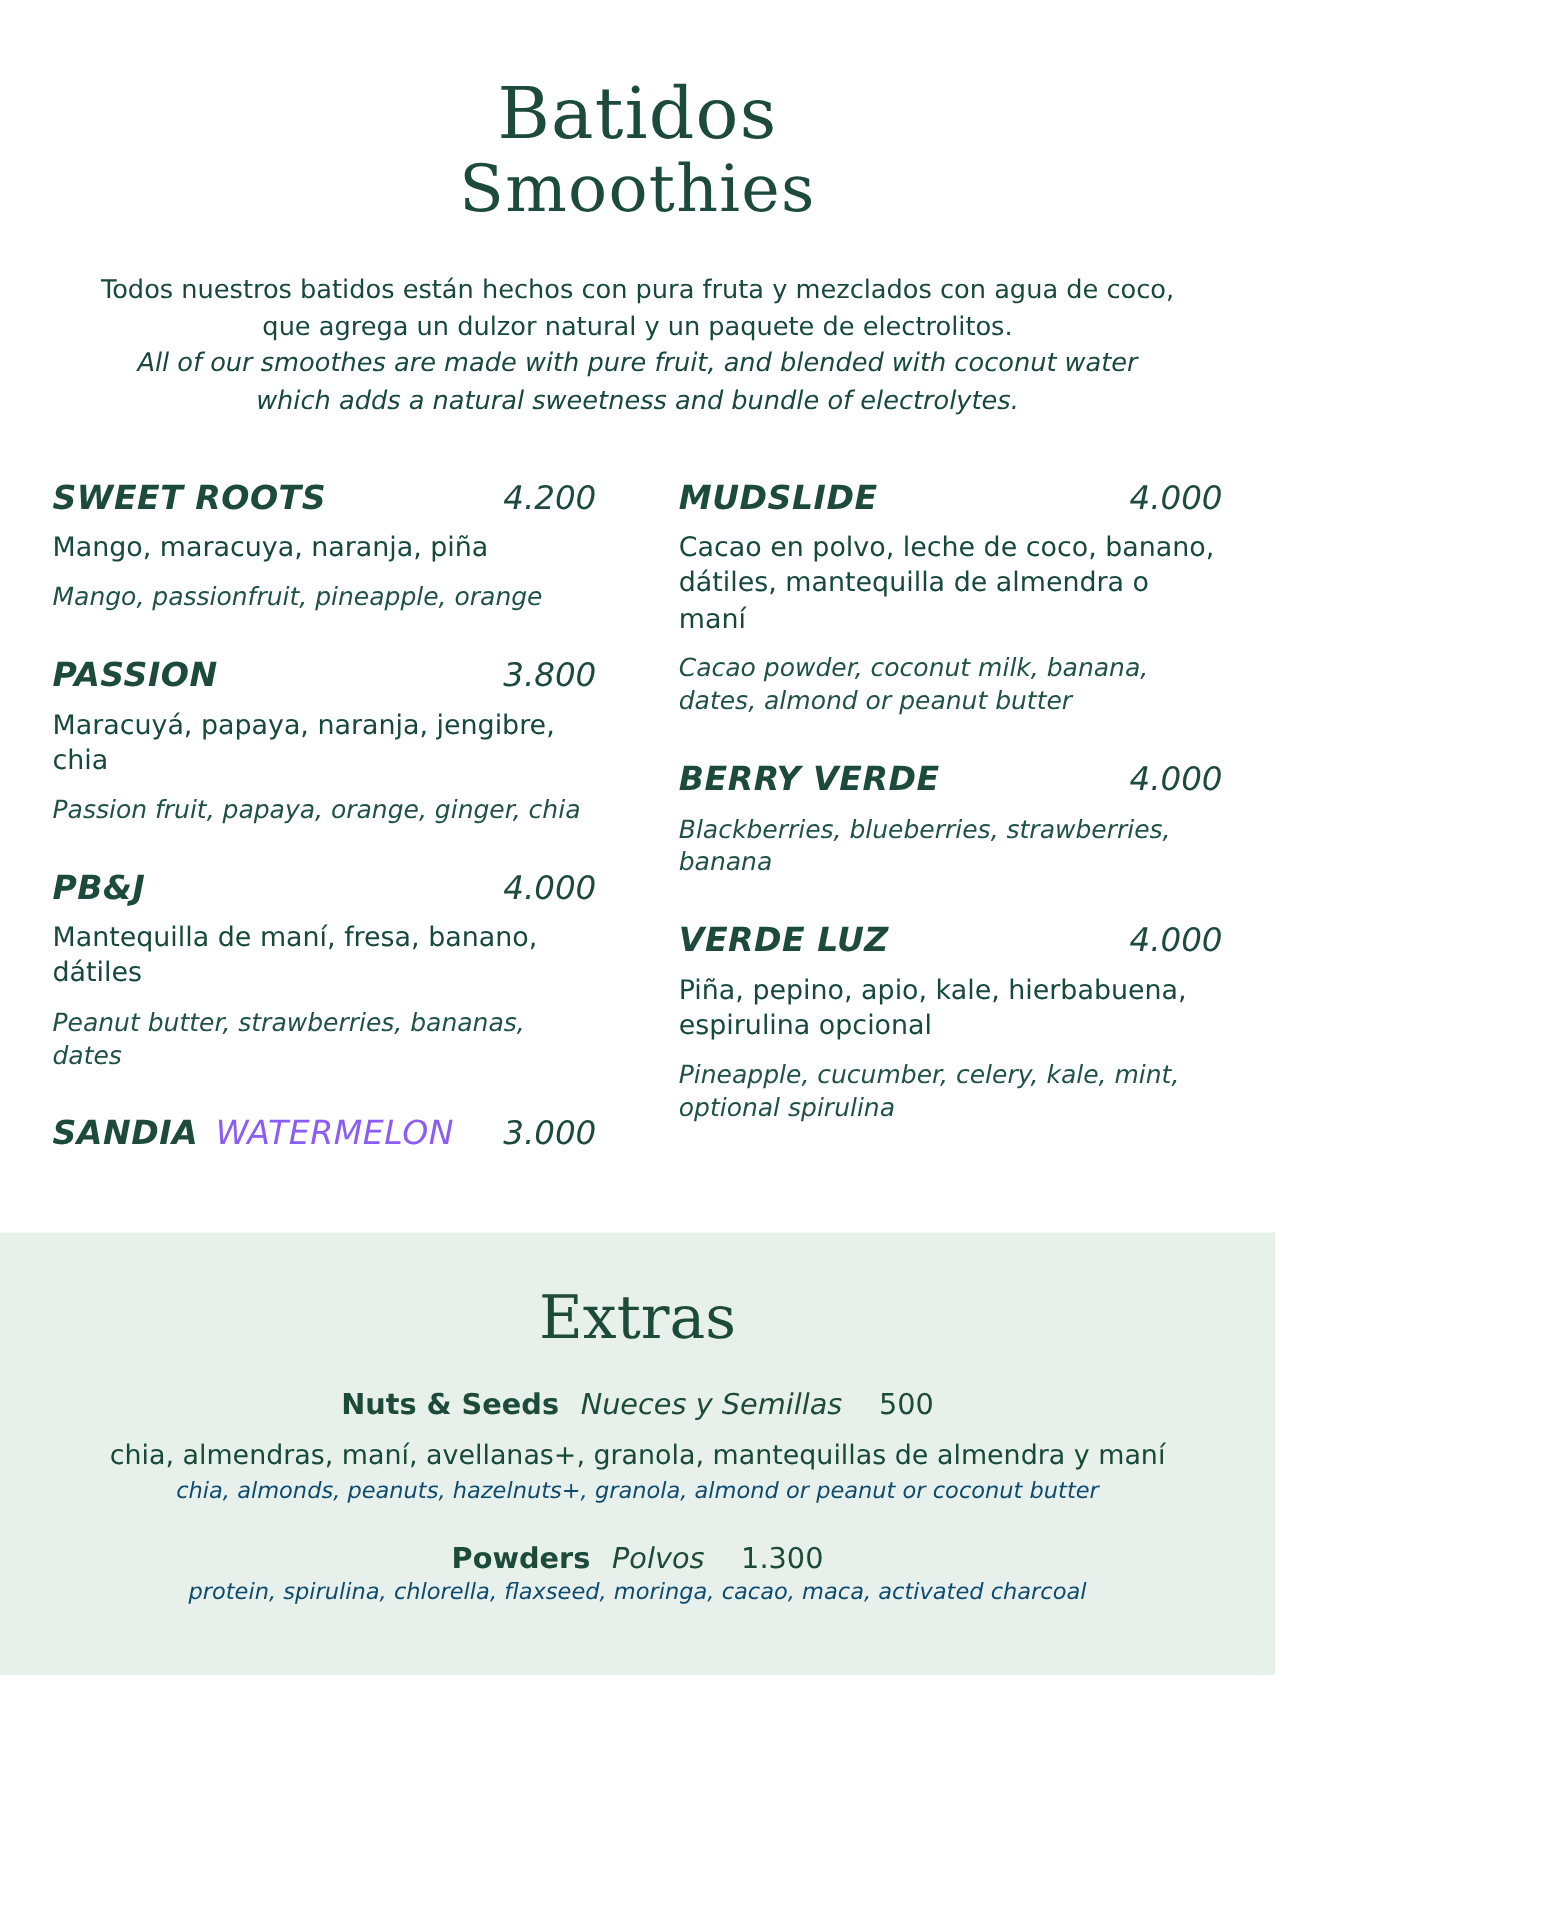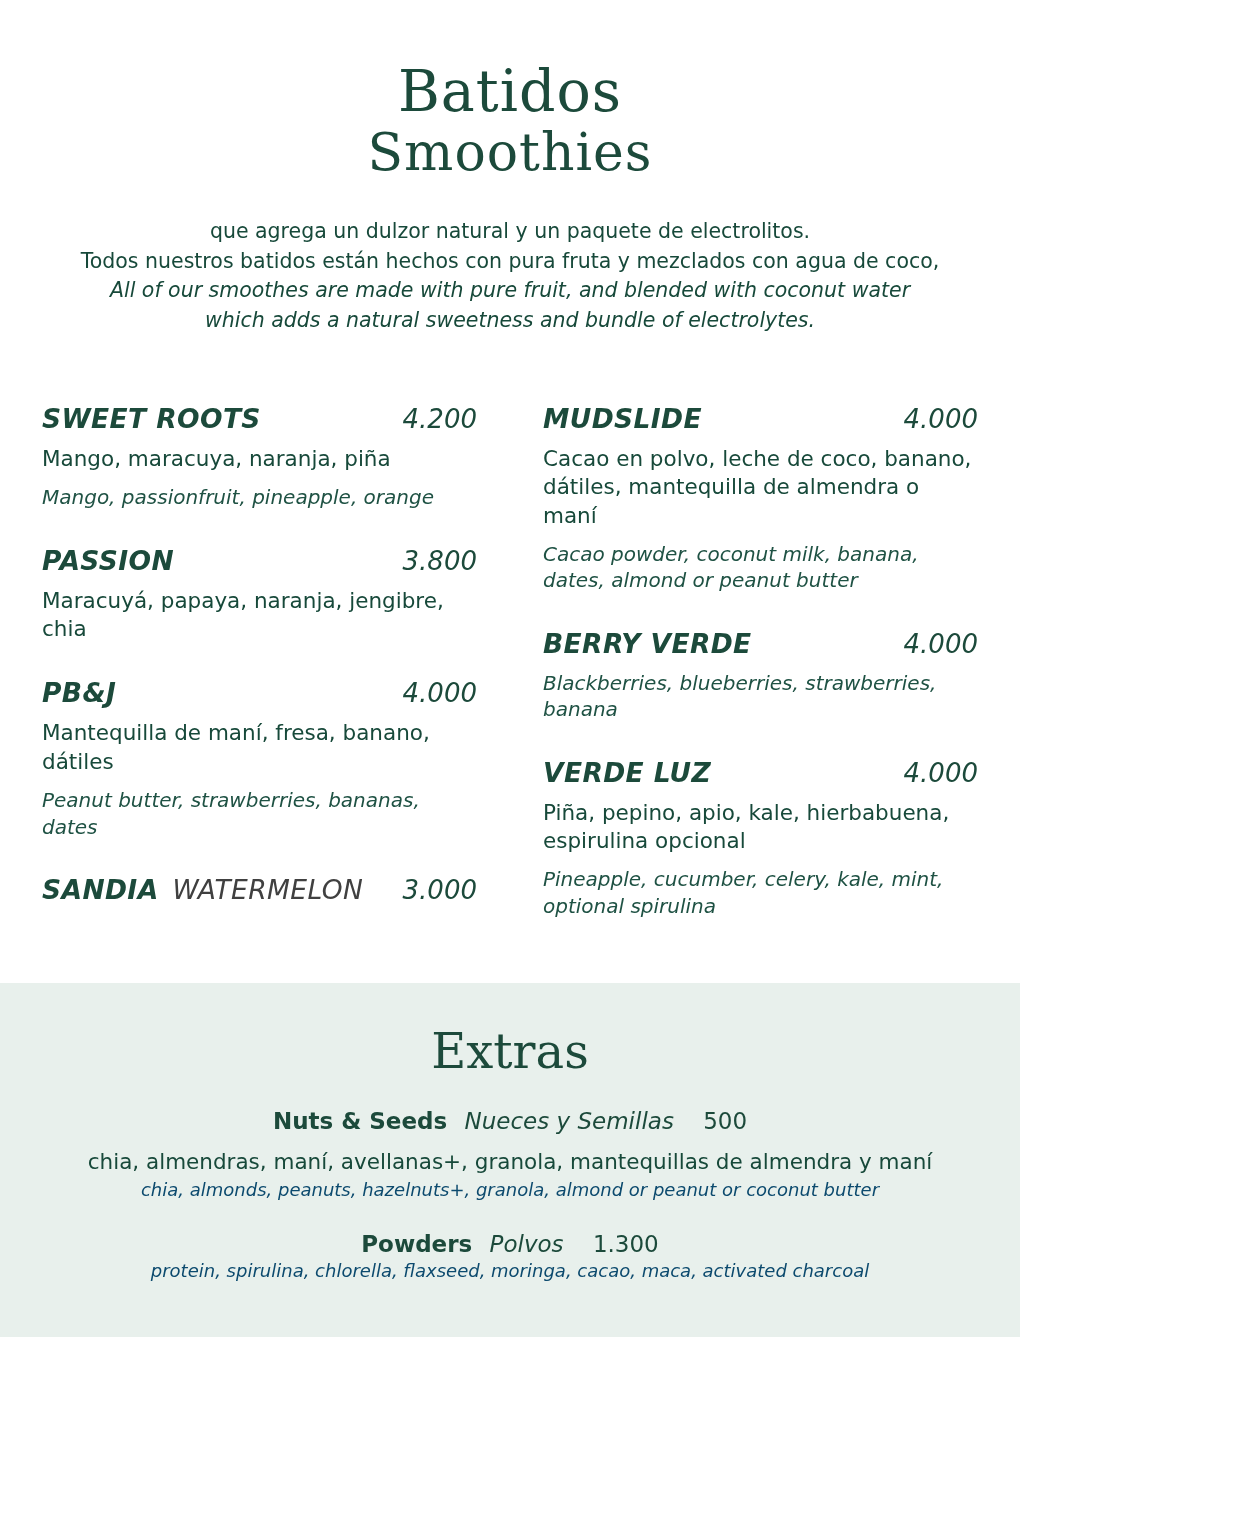--- a/index.html
+++ b/index.html
@@ -52,21 +52,21 @@
   }
   .intro .en {
     font-weight: 400;
     font-style: italic;
     margin-top: 0;
   }
 
   
   .columns {
     display: flex;
-    margin-top: 67px;
+    margin-top: 47px;
     padding: 0 42px 0 42px;
     box-sizing: border-box;
     gap: 66px;
     justify-content: space-between;
   }
   .col {
     flex: 1 1 0;
     min-width: 0;
   }
   .item {
@@ -86,21 +86,21 @@
     font-style: italic;
     letter-spacing: 0.4px;
     color: #1c4a3b;
     white-space: nowrap;
   }
   .item-name-en {
     font-size: 26.5px;
     font-weight: 400;
     font-style: italic;
     letter-spacing: 0.4px;
-    color: #404040;
+    color: #8b5cf6;
     margin-left: 14px;
   }
   .item-price {
     font-size: 26px;
     font-style: italic;
     font-weight: 400;
     color: #1c4a3b;
     white-space: nowrap;
   }
   .desc-es {
@@ -171,22 +171,22 @@
 </style>
 </head>
 <body>
 
 <div class="page">
 
   <div class="header">
     <div class="title-main">Batidos</div>
     <div class="title-sub">Smoothies</div>
     <div class="intro">
+      <div class="es">Todos nuestros batidos están hechos con pura fruta y mezclados con agua de coco,</div>
       <div class="es">que agrega un dulzor natural y un paquete de electrolitos.</div>
-      <div class="es">Todos nuestros batidos están hechos con pura fruta y mezclados con agua de coco,</div>
       <div class="en">All of our smoothes are made with pure fruit, and blended with coconut water</div>
       <div class="en">which adds a natural sweetness and bundle of electrolytes.</div>
     </div>
   </div>
 
   <div class="columns">
 
     <div class="col">
 
       <div class="item">
@@ -201,20 +201,21 @@
       </div>
 
       <div class="item">
         <div class="item-head">
           <div class="namewrap">
             <span class="item-name">PASSION</span>
           </div>
           <span class="item-price">3.800</span>
         </div>
         <div class="desc-es">Maracuyá, papaya, naranja, jengibre, chia</div>
+        <div class="desc-en">Passion fruit, papaya, orange, ginger, chia</div>
       </div>
 
       <div class="item">
         <div class="item-head">
           <div class="namewrap">
             <span class="item-name">PB&amp;J</span>
           </div>
           <span class="item-price">4.000</span>
         </div>
         <div class="desc-es">Mantequilla de maní, fresa, banano, dátiles</div>

